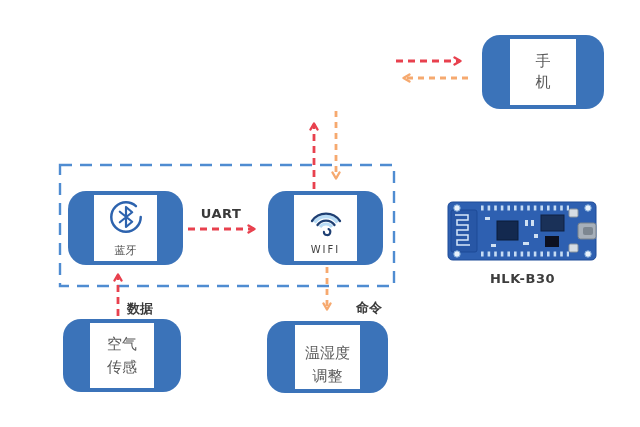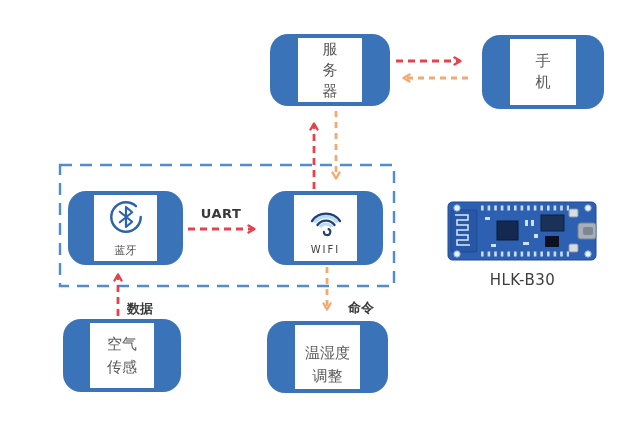--- a/index.html
+++ b/index.html
@@ -29,21 +29,21 @@
   .edge-label { position:absolute; font-size:13px; font-weight:600; color:#3a3a3a; }
 
   
   .red    { stroke:#e8414e; stroke-width:2.8; stroke-dasharray:7 5; fill:none; }
   .orange { stroke:#f6a96f; stroke-width:2.8; stroke-dasharray:6 5; fill:none; }
   .fence  { stroke:#4f8cd1; stroke-width:2.4; stroke-dasharray:12 8; fill:none; }
 
   
   .board { position:absolute; left:447px; top:200px; width:151px; height:62px; }
   .board-caption { position:absolute; left:447px; top:271px; width:151px;
-                   text-align:center; font-size:15px; font-weight:400;
+                   text-align:center; font-size:13px; font-weight:700;
                    color:#3d3d3d; letter-spacing:0.5px; }
 </style>
 </head>
 <body>
 
 <div class="stage">
 
   <svg class="overlay" viewBox="0 0 640 427">
     <defs>
       <marker id="ar" markerWidth="11" markerHeight="11" refX="7" refY="5" orient="auto" markerUnits="userSpaceOnUse">
@@ -60,27 +60,22 @@
     <path class="orange" d="M468 78 H404" marker-end="url(#ao)"></path>
     <path class="red" d="M314 189 V124" marker-end="url(#ar)"></path>
     <path class="orange" d="M336 111 V178" marker-end="url(#ao)"></path>
     <path class="red" d="M188 229 H254" marker-end="url(#ar)"></path>
     <path class="red" d="M118 316 V275" marker-end="url(#ar)"></path>
     <path class="orange" d="M327 267 V309" marker-end="url(#ao)"></path>
   </svg>
 
   <div class="edge-label" style="left:199px; top:206px; width:44px; text-align:center; letter-spacing:0.5px;">UART</div>
   <div class="edge-label" style="left:127px; top:300px;">数据</div>
-  <div class="edge-label" style="left:348px; top:299px;">命令</div>
+  <div class="edge-label" style="left:356px; top:299px;">命令</div>
 
-  <div class="node" style="left:270px; top:34px; width:120px; height:72px;">
-    <div class="panel">
-      <div class="vtext">服务器</div>
-    </div>
-  </div>
 
   <div class="node" style="left:474px; top:35px; width:122px; height:74px;margin-left:8px;">
     <div class="panel">
       <div class="vtext">手机</div>
     </div>
   </div>
 
   <div class="node" style="left:68px; top:191px; width:115px; height:74px;">
     <div class="panel">
       <span>

